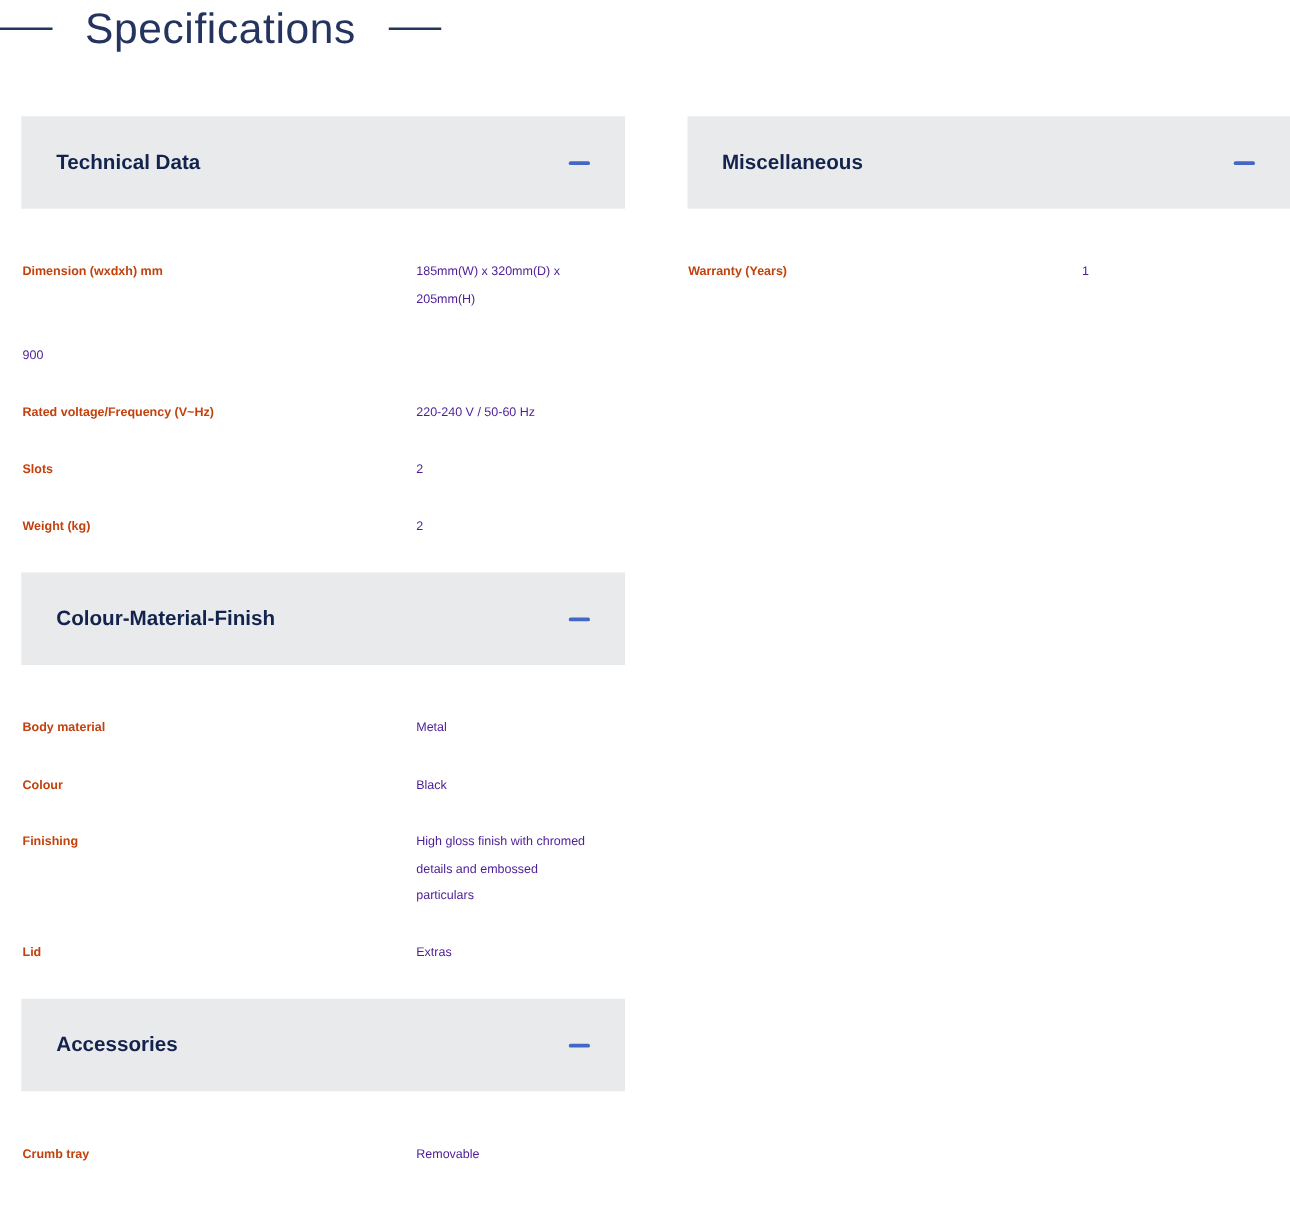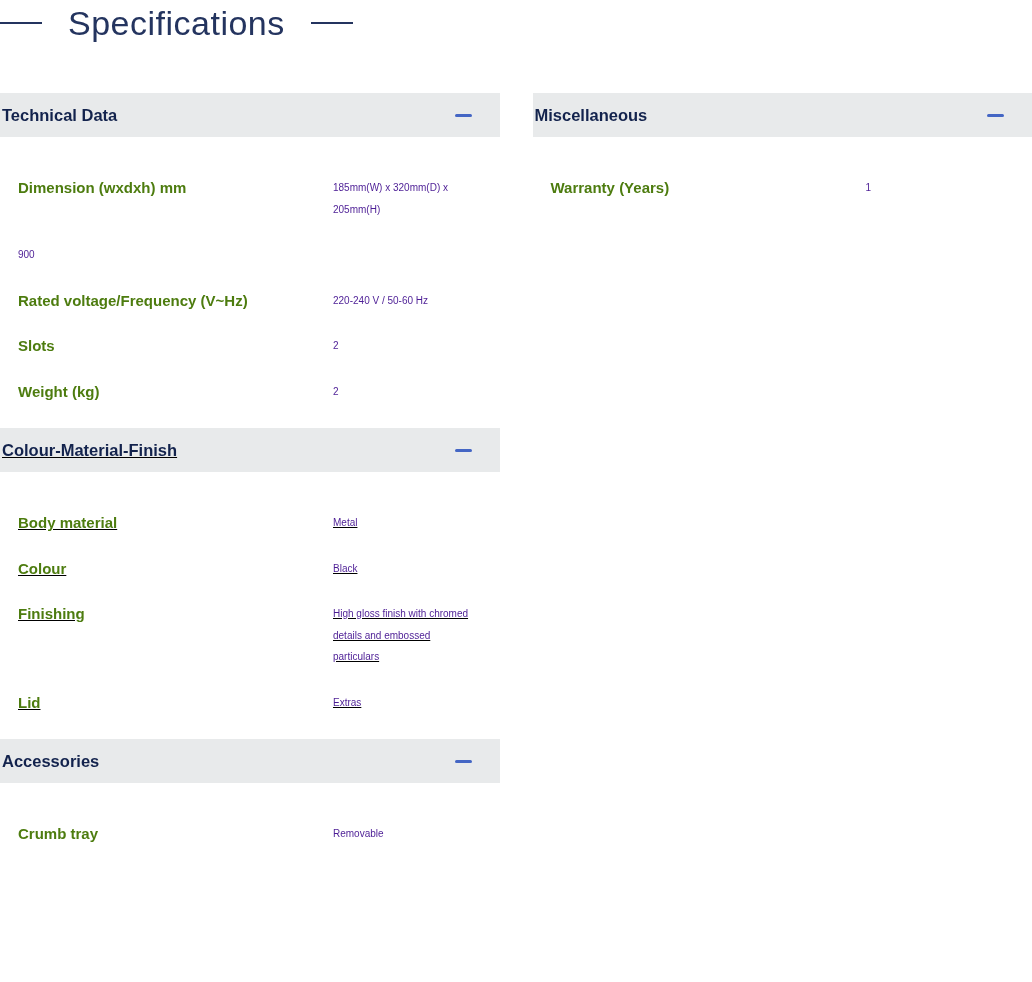--- a/index.html
+++ b/index.html
@@ -45,32 +45,33 @@
   
   .spec-grid {
     display: grid;
     grid-template-columns: 1fr 1fr;
     column-gap: 33px;
     align-items: stretch;
   }
   .spec-section { box-sizing: border-box; }
   .pos-r1c1 { grid-row: 1; grid-column: 1; }
   .pos-r1c2 { grid-row: 1; grid-column: 2; }
-  .pos-r2c1 { grid-row: 2; grid-column: 1; text-decoration: underline; }
+  .pos-r2c1 { grid-row: 2; grid-column: 1; }
   .pos-r2c2 { grid-row: 2; grid-column: 2; }
   .pos-r3c1 { grid-row: 3; grid-column: 1; }
   
   .section-header {
     background: #e8eaeb;
-    height: 44px;
+    height: 74px;
     display: flex;
     align-items: center;
     justify-content: space-between;
-    padding: 0 28px 0 2px;
+    padding: 0 28px 0 28px;
     cursor: pointer;
+    margin-left: 17px;
   }
   .section-title {
     font-size: 16.5px;
     font-weight: 700;
     color: #13234d;
     margin: 0;
   }
   .minus-icon {
     width: 17px;
     height: 3px;
@@ -82,23 +83,23 @@
   .section-body {
     padding: 40px 0 26px 18px;
   }
   .spec-row {
     display: grid;
     grid-template-columns: 315px 1fr;
     margin-bottom: 24px;
   }
   .spec-row:last-child { margin-bottom: 0; }
   .spec-label {
-    font-size: 15px;
+    font-size: 10px;
     font-weight: 700;
-    color: #4d7c0f;
+    color: #c2410c;
     line-height: 21px;
     padding-right: 20px;
   }
   .spec-value {
     font-size: 10px;
     font-weight: 400;
     color: #4c1d95;
     line-height: 21.5px;
     max-width: 140px;
   }

